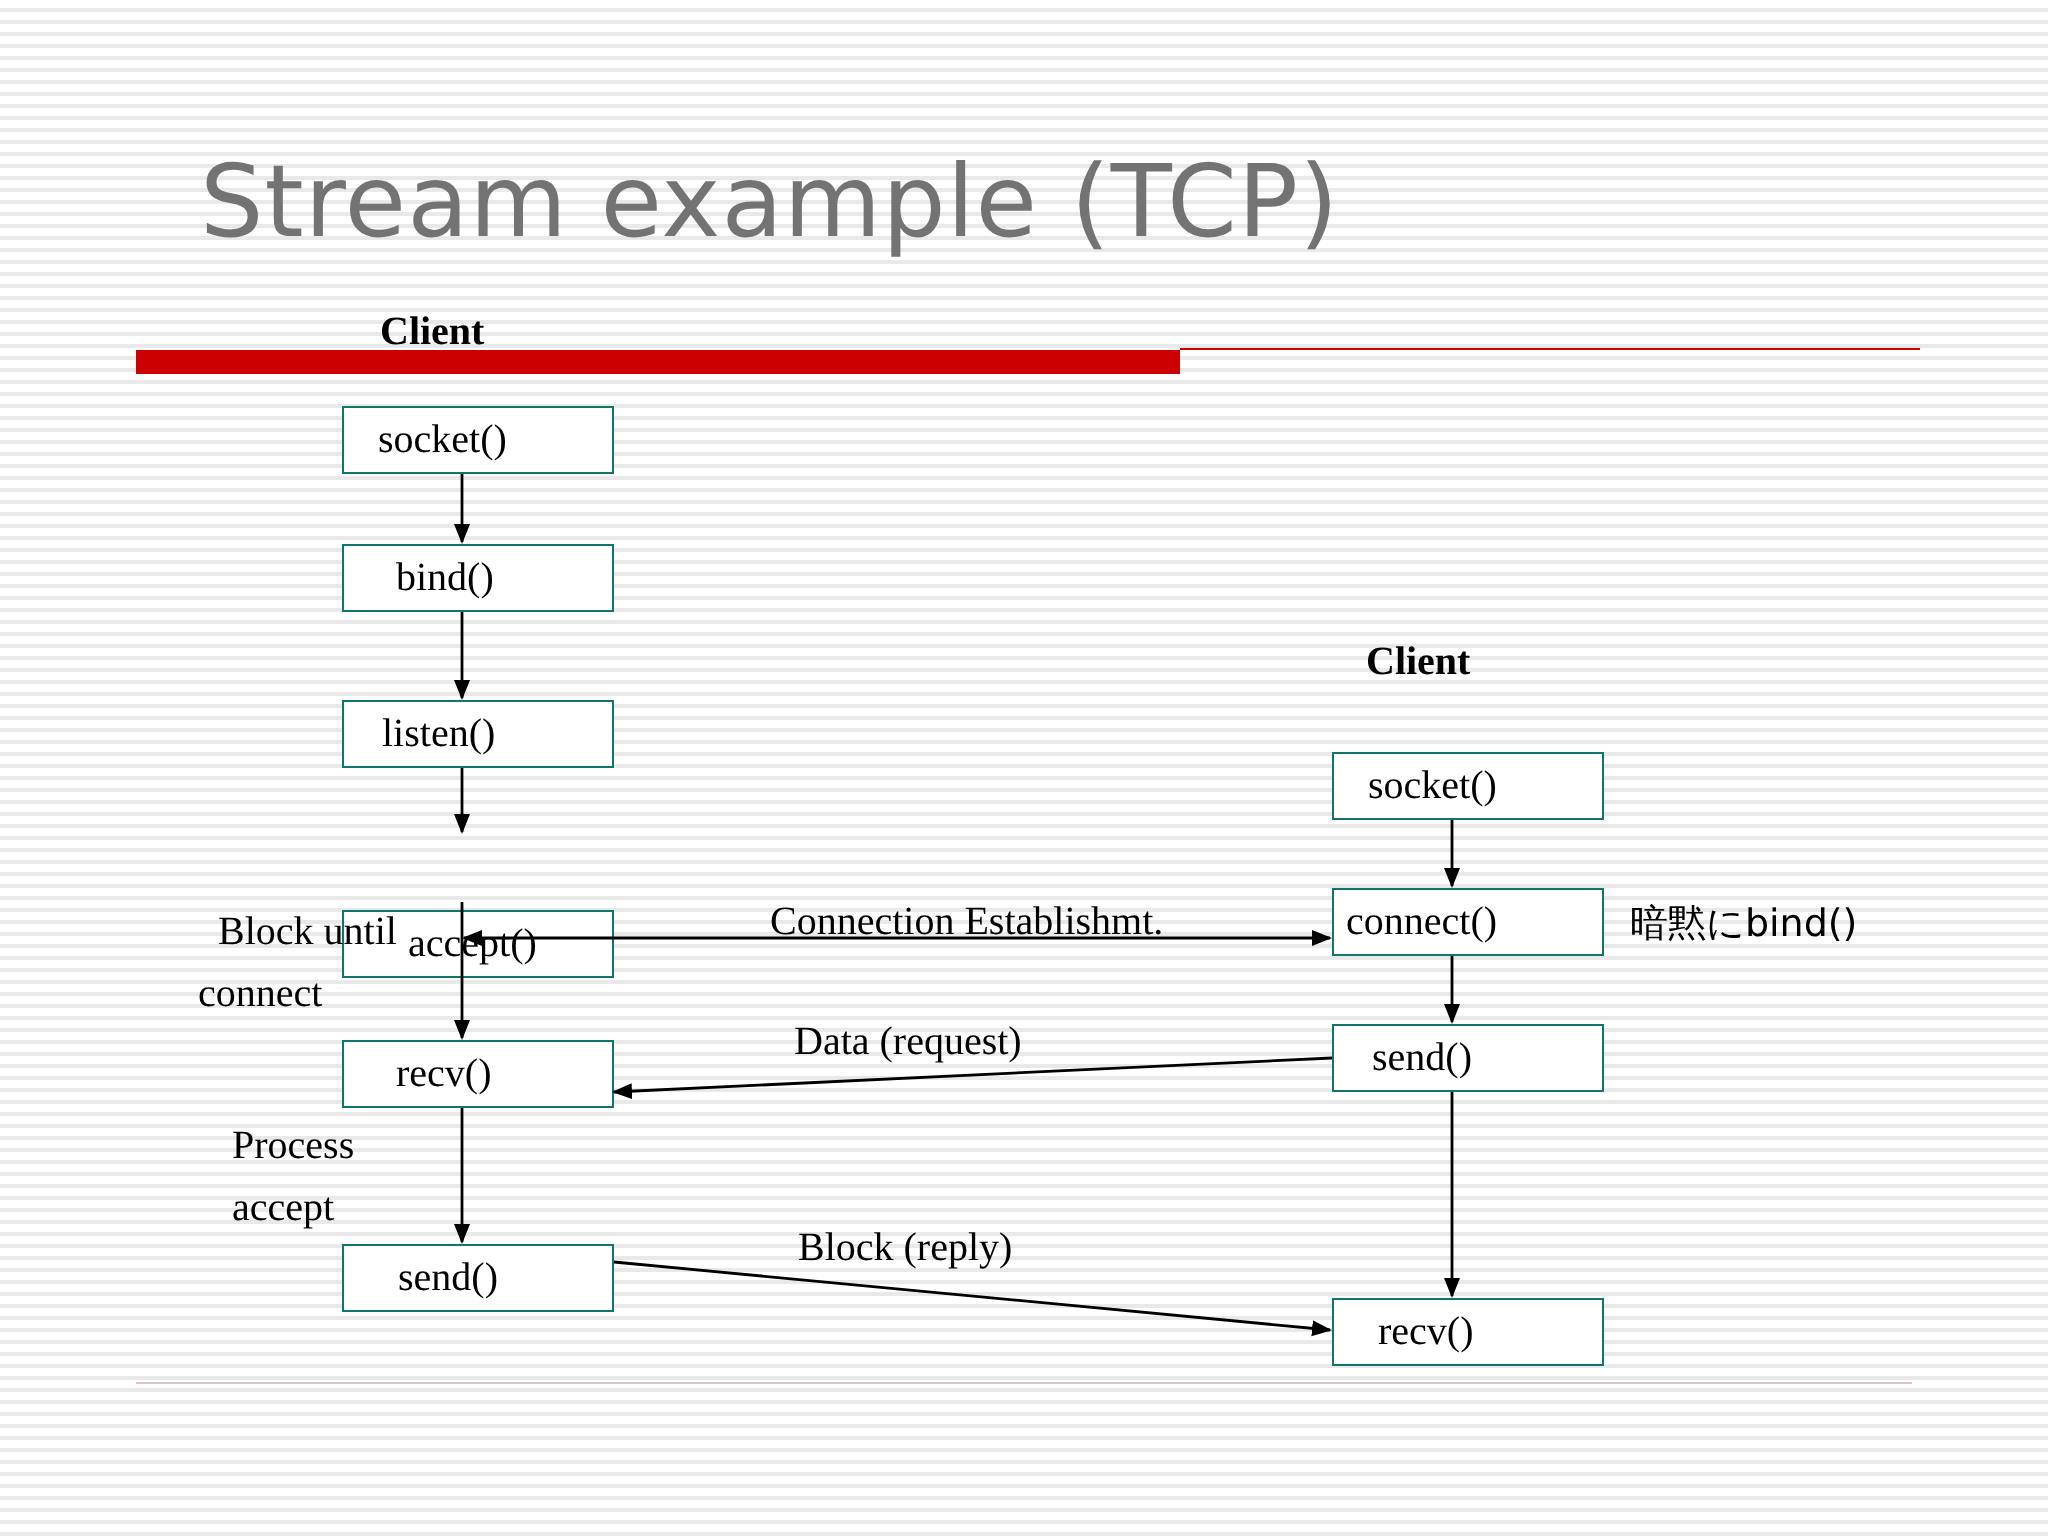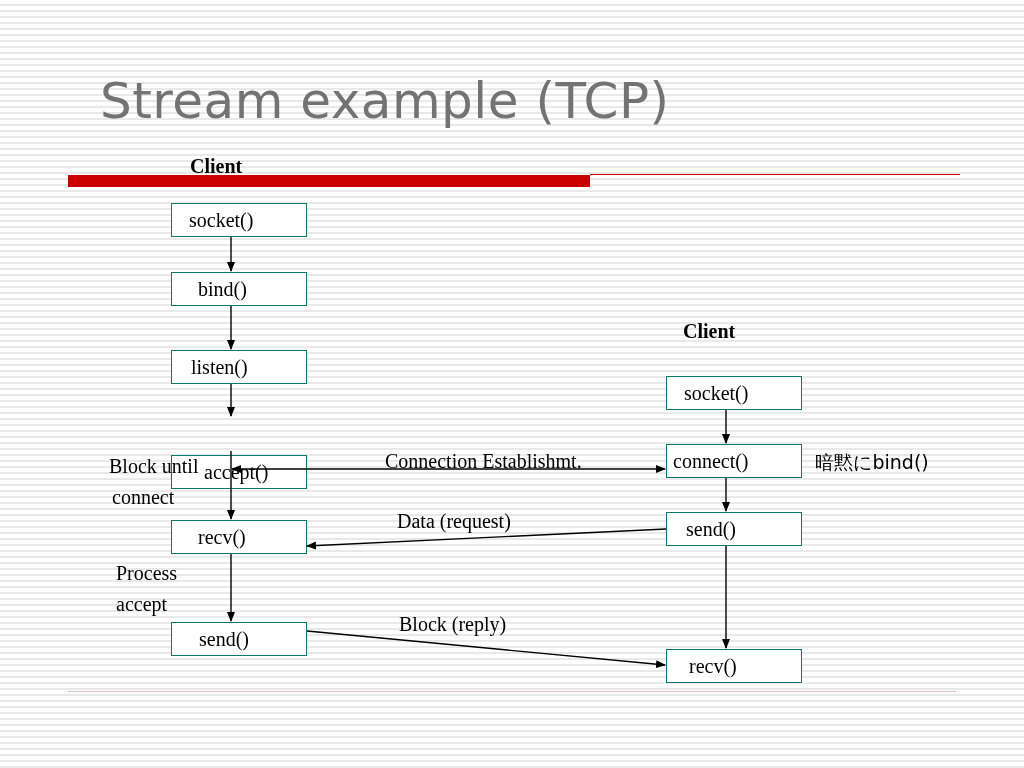--- a/index.html
+++ b/index.html
@@ -107,21 +107,21 @@
 <div class="red-line"></div>
 
 <div class="box" style="left:171px; top:203px; padding-left:17px;">socket()</div>
 <div class="box" style="left:171px; top:272px; padding-left:26px;">bind()</div>
 <div class="box" style="left:171px; top:350px; padding-left:19px;">listen()</div>
 <div class="box" style="left:171px; top:417px; padding-left:32px;margin-top:38px;">accept()</div>
 <div class="box" style="left:171px; top:520px; padding-left:26px;">recv()</div>
 <div class="box" style="left:171px; top:622px; padding-left:27px;">send()</div>
 
 <div class="label" style="left:64px; top:451px;">Block until</div>
-<div class="label" style="left:67px; top:482px;">connect</div>
+<div class="label" style="left:54px; top:482px;">connect</div>
 <div class="label" style="left:71px; top:558px;">Process</div>
 <div class="label" style="left:71px; top:589px;">accept</div>
 
 <div class="heading" style="left:683px; top:321px;">Client</div>
 <div class="box" style="left:666px; top:376px; padding-left:17px;">socket()</div>
 <div class="box" style="left:666px; top:444px; padding-left:6px;">connect()</div>
 <div class="box" style="left:666px; top:512px; padding-left:19px;">send()</div>
 <div class="box" style="left:666px; top:649px; padding-left:22px;">recv()</div>
 <div class="jp-label" style="left:815px; top:453px;">暗黙にbind()</div>
 

